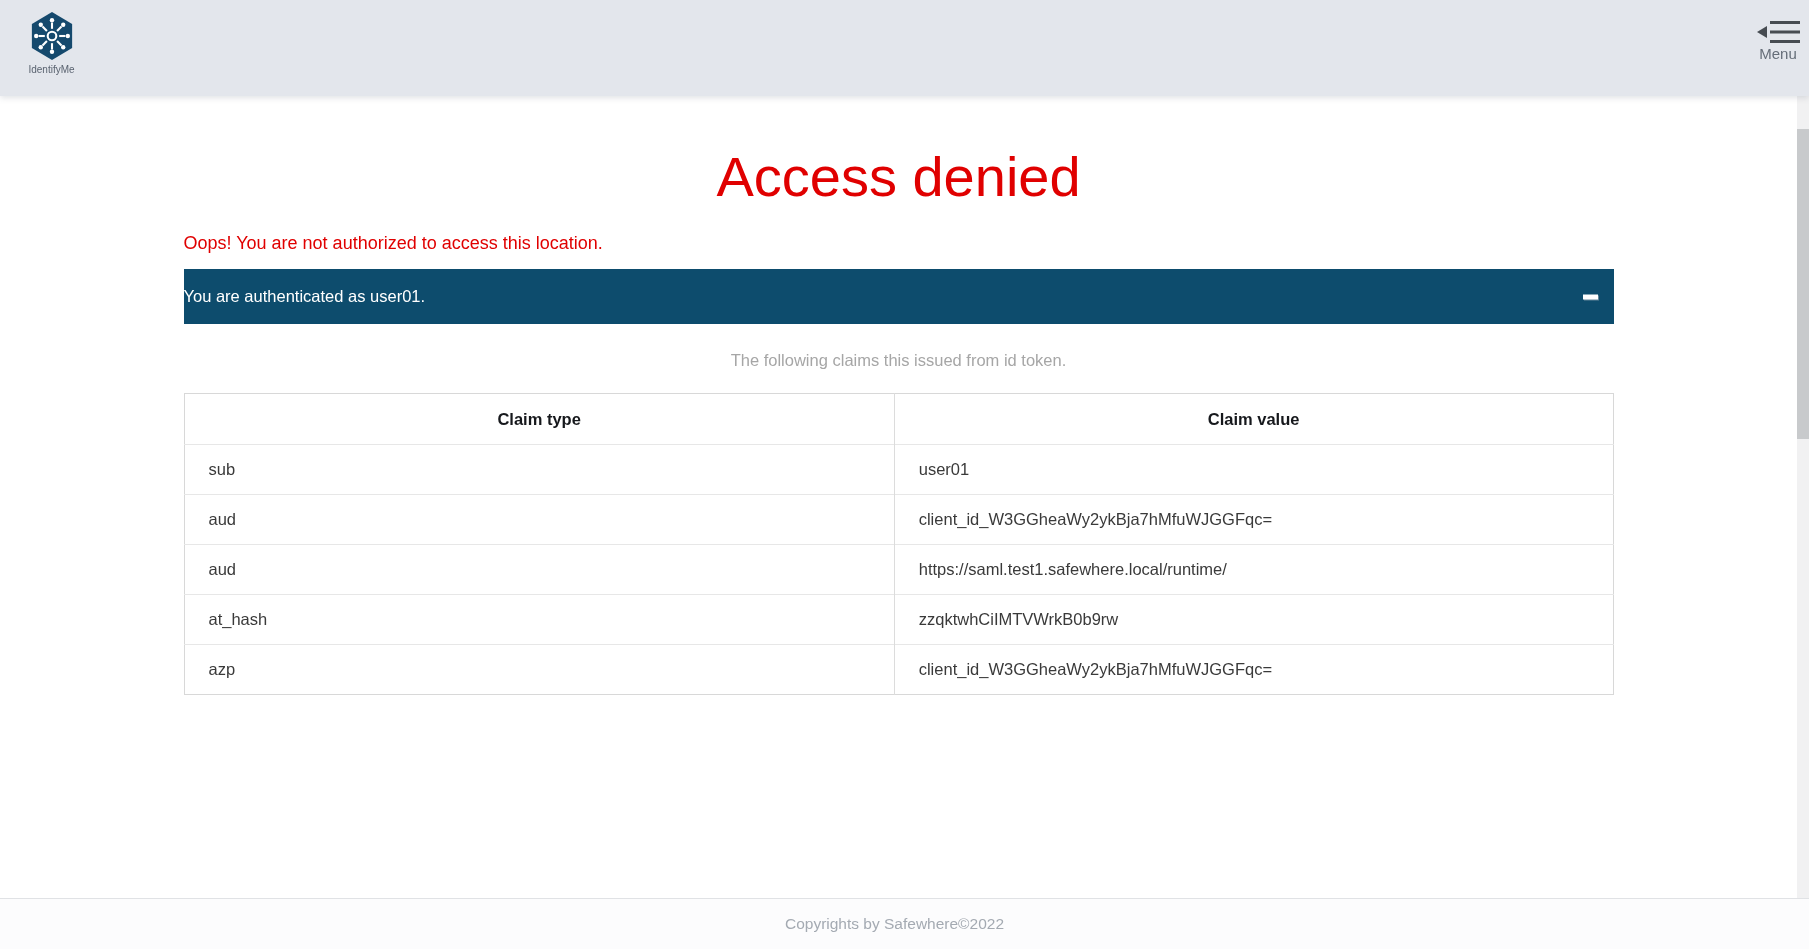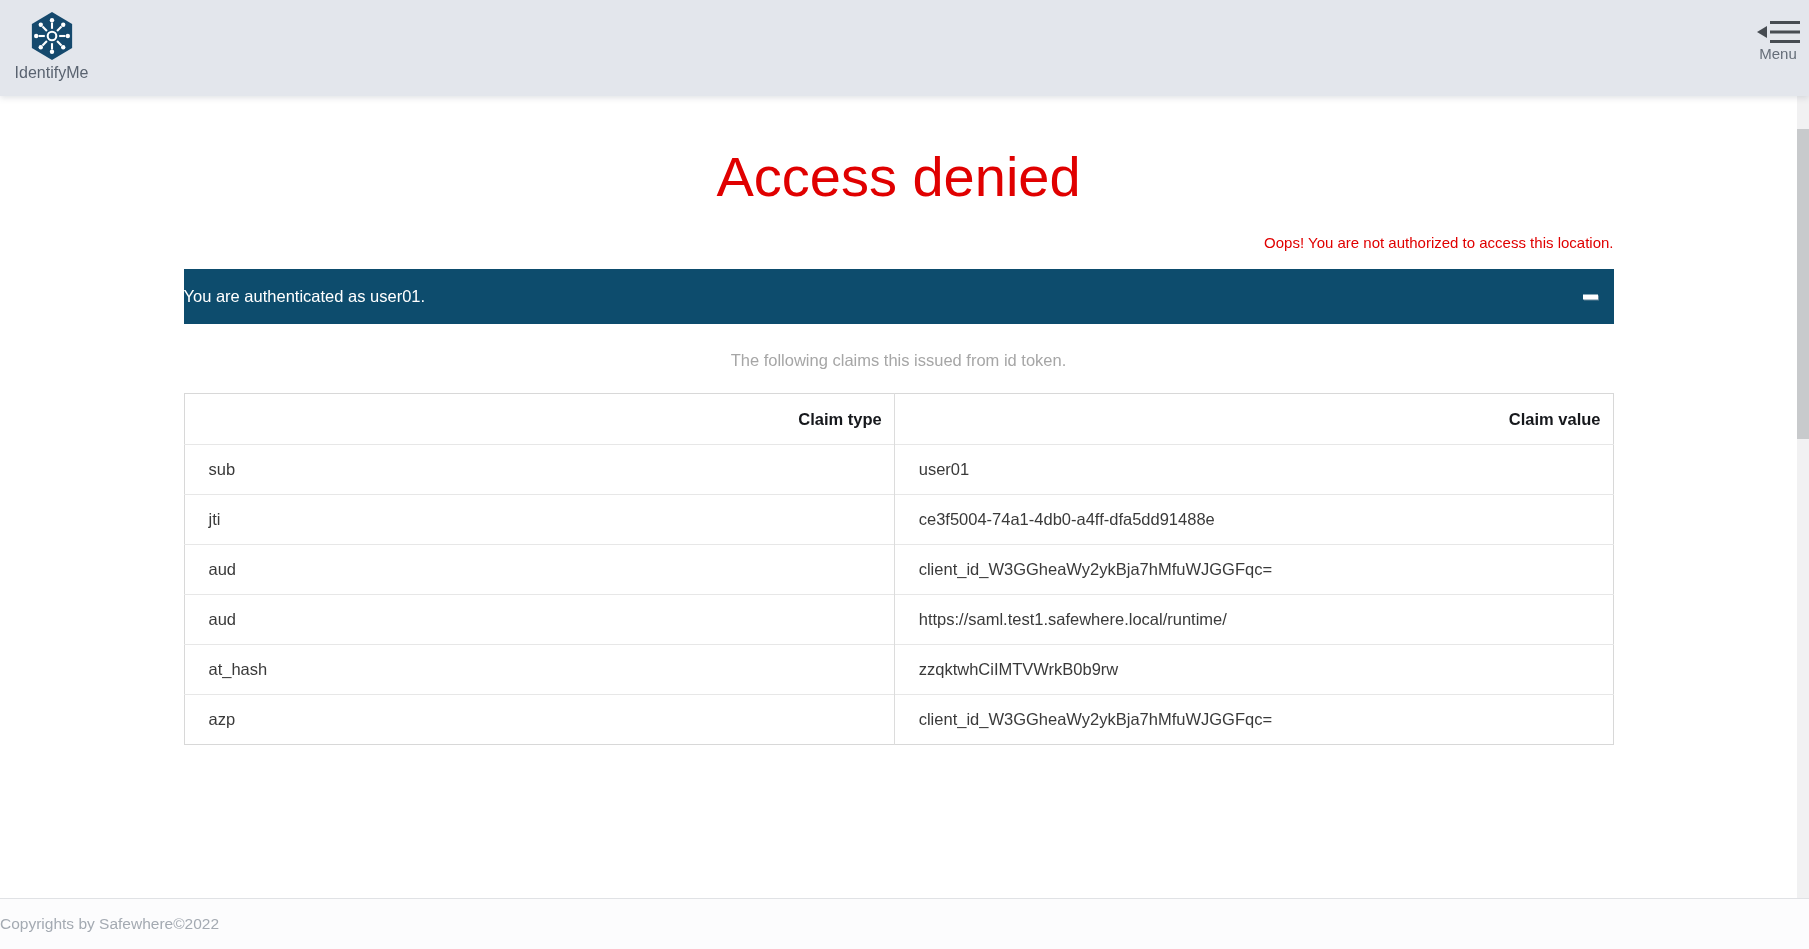--- a/index.html
+++ b/index.html
@@ -26,21 +26,21 @@
   }
   .brand {
     padding: 11px 0 0 7px;
     width: 96px;
     text-align: center;
     cursor: pointer;
   }
   .brand svg { display: block; margin: 0 auto; }
   .brand-label {
     margin-top: 3px;
-    font-size: 16px;
+    font-size: 10px;
     color: #5a6370;
     white-space: nowrap;
   }
   .menu {
     padding: 19px 9px 0 0;
     text-align: center;
     cursor: pointer;
   }
   .menu svg { display: block; margin: 0 auto; }
   .menu-label {
@@ -64,23 +64,23 @@
   .page-title {
     margin-top: 52px;
     font-size: 56px;
     line-height: 58px;
     font-weight: 300;
     text-align: center;
     color: var(--accent-red, #e00000);
   }
   .error-line {
     margin-top: 27px;
-    font-size: 15px;
+    font-size: 18px;
     line-height: 20px;
-    text-align: right;
+    text-align: left;
     color: var(--accent-red, #e00000);
   }
   .auth-banner {
     margin-top: 16px;
     height: 55px;
     background: var(--banner-blue, #0d4c6d);
     color: #ffffff;
     font-size: 16.5px;
     display: flex;
     align-items: center;
@@ -107,21 +107,21 @@
   }
 
   
   table.claims {
     width: 100%;
     margin-top: 23px;
     border-collapse: collapse;
     border: 1px solid #d8d8d8;
   }
   table.claims th {
-    text-align: right;
+    text-align: center;
     font-size: 16.5px;
     color: #16181c;
     padding: 13px 12px;
     line-height: 24px;
     font-weight: bold;
   }
   table.claims th:first-child { width: 49.7%; }
   table.claims th + th, table.claims td + td { border-left: 1px solid #dcdcdc; }
   table.claims td {
     font-size: 16.5px;
@@ -151,21 +151,21 @@
   }
 
   
   .app-footer {
     flex: 0 0 51px;
     height: 51px;
     background: #fcfcfd;
     border-top: 1px solid #e0e2e5;
     display: flex;
     align-items: center;
-    justify-content: flex-start;
+    justify-content: center;
     padding-right: 20px;
     position: relative;
     z-index: 2;
   }
   .copyright {
     font-size: 15.5px;
     color: #a4aab2;
   }
 </style>
 </head>
@@ -236,24 +236,20 @@
           <th>Claim type</th>
           <th>Claim value</th>
         </tr>
       </thead>
       <tbody>
           <tr>
     <td class="claim-type">sub</td>
     <td class="claim-value">user01</td>
   </tr>
           <tr>
-    <td class="claim-type">jti</td>
-    <td class="claim-value">ce3f5004-74a1-4db0-a4ff-dfa5dd91488e</td>
-  </tr>
-          <tr>
     <td class="claim-type">aud</td>
     <td class="claim-value">client_id_W3GGheaWy2ykBja7hMfuWJGGFqc=</td>
   </tr>
           <tr>
     <td class="claim-type">aud</td>
     <td class="claim-value">https://saml.test1.safewhere.local/runtime/</td>
   </tr>
           <tr>
     <td class="claim-type">at_hash</td>
     <td class="claim-value">zzqktwhCiIMTVWrkB0b9rw</td>

